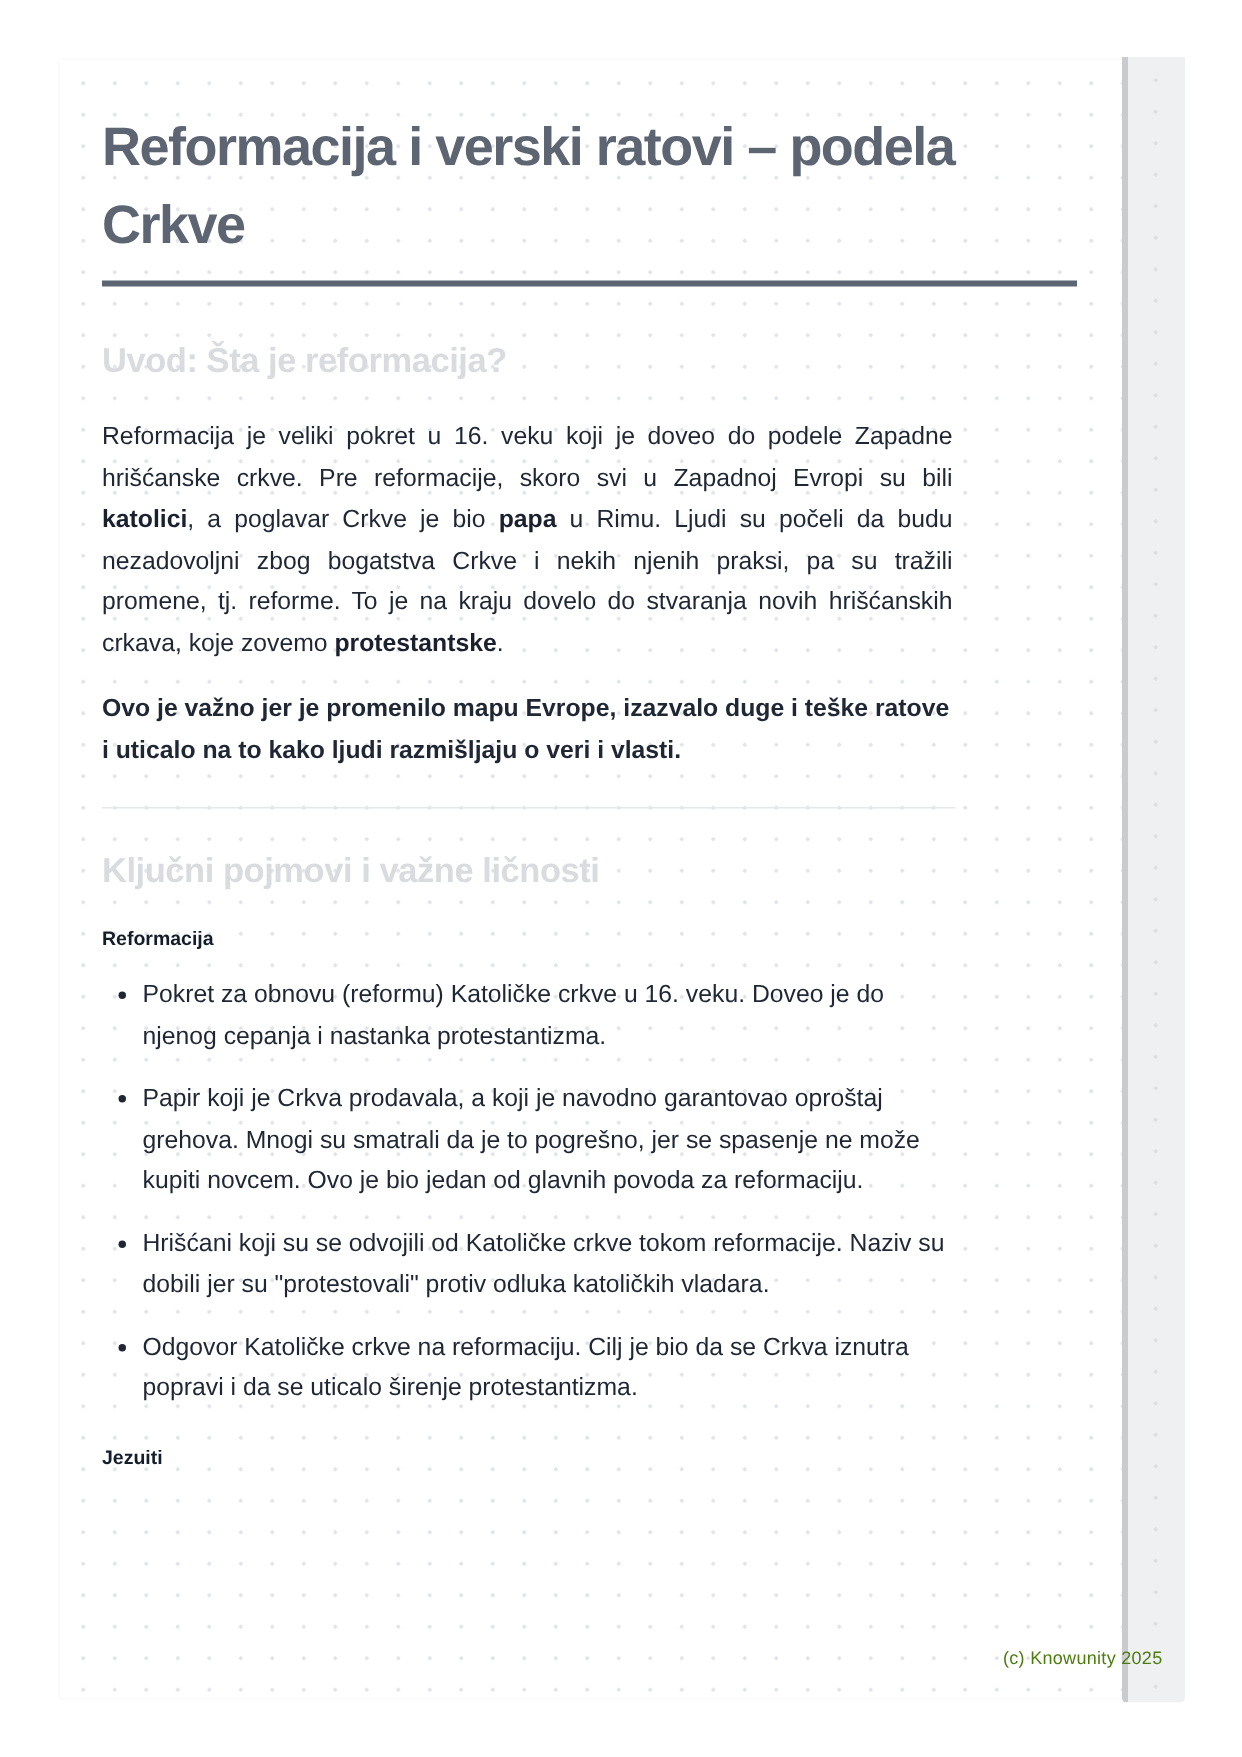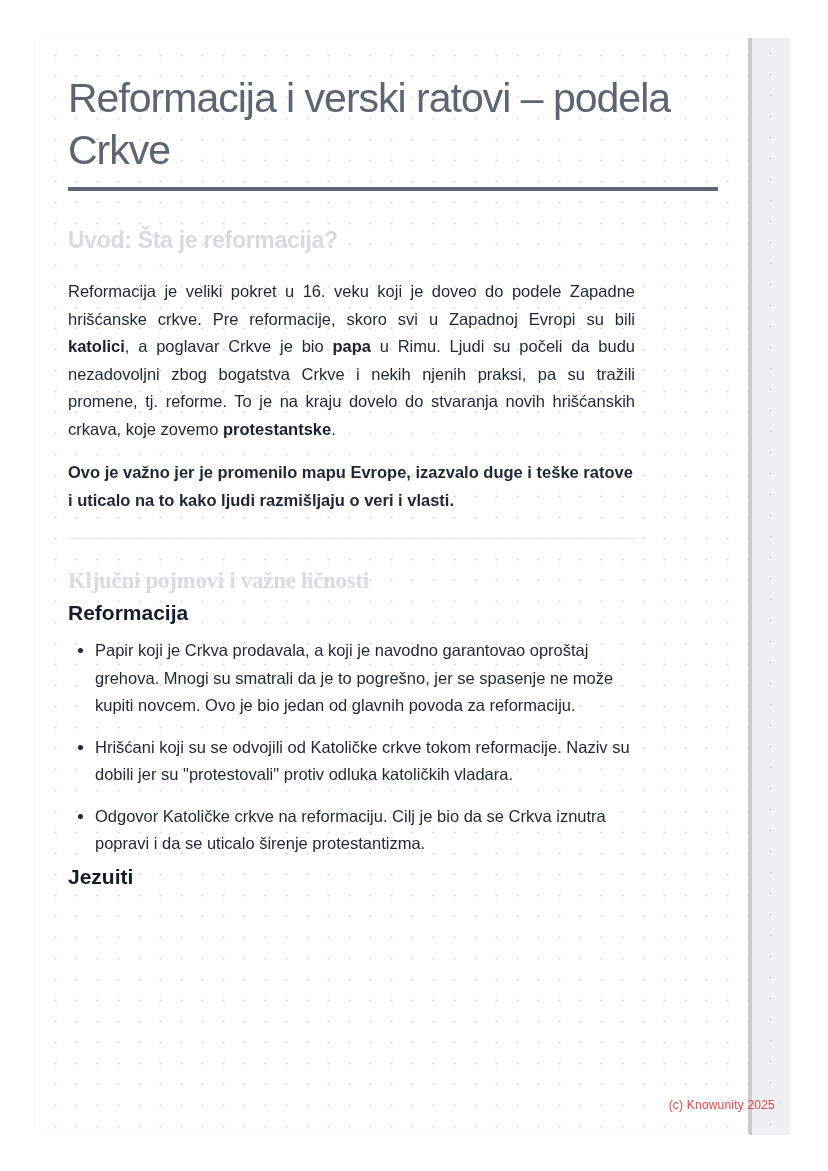--- a/index.html
+++ b/index.html
@@ -38,43 +38,42 @@
     border-left: 4px solid #c9cbce;
     border-radius: 0 0 3px 3px;
     background-color: #eff0f2;
     background-image: radial-gradient(circle, #dddfe2 1.1px, rgba(239,240,242,0) 1.4px);
     background-size: 21px 21px;
     background-position: 8px 5px;
   }
   .doc-title {
     margin: 0;
     width: 662px;
-    font-size: 41px;
+    font-size: 36px;
     line-height: 52px;
-    font-weight: 400;
+    font-weight: 700;
     letter-spacing: -1px;
     color: #5d6472;
   }
   .title-rule {
     width: 650px;
     height: 4px;
     margin-top: 11px;
     background: #5d6472;
   }
   .muted-heading {
     margin: 36px 0 0 0;
     font-size: 23px;
     line-height: 27px;
     font-weight: 700;
     letter-spacing: -0.3px;
     color: #d9dbdf;
   }
   .muted-heading.second {
     margin-top: 28px;
-    font-family: Liberation Serif, serif;
   }
   .body-p {
     margin: 24px 0 0 0;
     width: 567px;
     font-size: 16.5px;
     line-height: 27.5px;
     color: #1f2634;
     text-align: justify;
   }
   .body-p.second {
@@ -83,22 +82,22 @@
     font-weight: bold;
   }
   .body-p strong { font-weight: 700; color: #1a202e; }
   .section-divider {
     width: 569px;
     height: 0;
     margin-top: 24px;
     border-top: 1px solid #e6e7ea;
   }
   .term-heading {
-    margin: 9px 0 0 0;
-    font-size: 21px;
+    margin: 22px 0 0 0;
+    font-size: 13px;
     line-height: 20px;
     font-weight: 700;
     color: #141d2c;
   }
   .term-list {
     margin: 14px 0 0 0;
     padding-left: 27px;
     max-width: 540px;
   }
   .term-list li {
@@ -106,21 +105,21 @@
     line-height: 27.5px;
     color: #1f2634;
   }
   .copyright {
     position: absolute;
     top: 1098px;
     right: 53px;
     z-index: 5;
     font-size: 12px;
     letter-spacing: 0.2px;
-    color: #ef4444;
+    color: #4d7c0f;
   }
 </style>
 </head>
 <body>
 
 <div class="page">
 
   <h1 class="doc-title">Reformacija i verski ratovi – podela Crkve</h1>
 
   <div class="title-rule"></div>
@@ -129,20 +128,23 @@
 
   <p class="body-p"><span>Reformacija je veliki pokret u 16. veku koji je doveo do podele Zapadne hrišćanske crkve. Pre reformacije, skoro svi u Zapadnoj Evropi su bili </span><strong>katolici</strong><span>, a poglavar Crkve je bio </span><strong>papa</strong><span> u Rimu. Ljudi su počeli da budu nezadovoljni zbog bogatstva Crkve i nekih njenih praksi, pa su tražili promene, tj. reforme. To je na kraju dovelo do stvaranja novih hrišćanskih crkava, koje zovemo </span><strong>protestantske</strong><span>.</span></p>
 
   <p class="body-p second">Ovo je važno jer je promenilo mapu Evrope, izazvalo duge i teške ratove i uticalo na to kako ljudi razmišljaju o veri i vlasti.</p>
 
   <div class="section-divider"></div>
 
   <h2 class="muted-heading second">Ključni pojmovi i važne ličnosti</h2>
 
   <h3 class="term-heading">Reformacija</h3>
+  <ul class="term-list">
+    <li>Pokret za obnovu (reformu) Katoličke crkve u 16. veku. Doveo je do njenog cepanja i nastanka protestantizma.</li>
+  </ul>
 
   <ul class="term-list">
     <li>Papir koji je Crkva prodavala, a koji je navodno garantovao oproštaj grehova. Mnogi su smatrali da je to pogrešno, jer se spasenje ne može kupiti novcem. Ovo je bio jedan od glavnih povoda za reformaciju.</li>
   </ul>
 
   <ul class="term-list">
     <li>Hrišćani koji su se odvojili od Katoličke crkve tokom reformacije. Naziv su dobili jer su "protestovali" protiv odluka katoličkih vladara.</li>
   </ul>
 
   <ul class="term-list">

